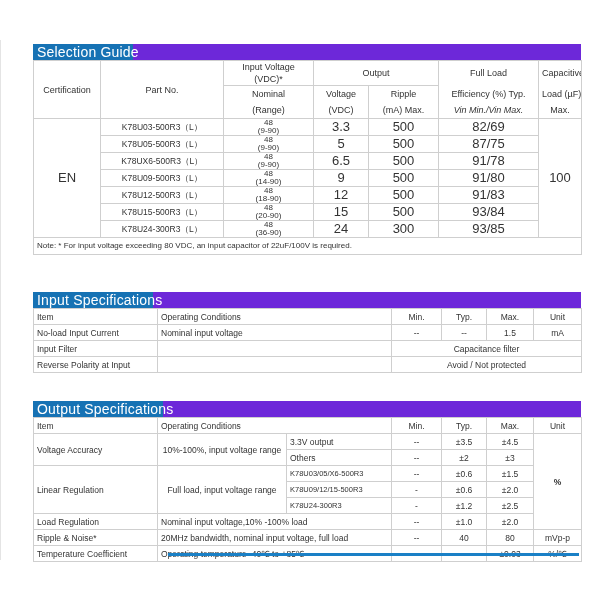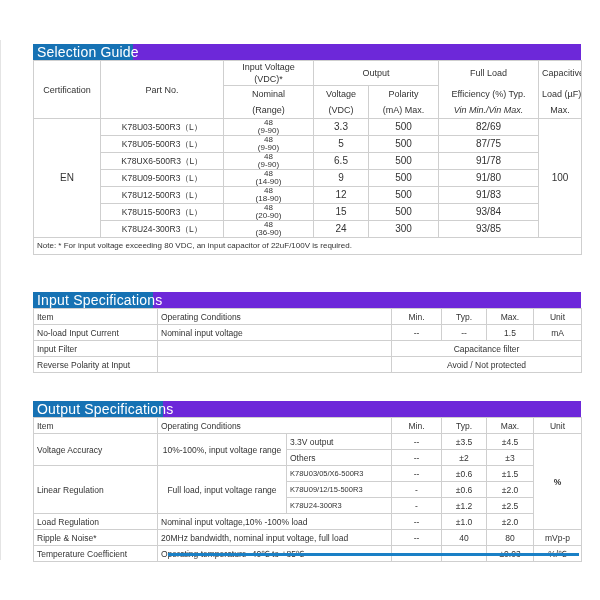--- a/index.html
+++ b/index.html
@@ -18,21 +18,21 @@
   .sec-head span.t { position: relative; }
   table { border-collapse: collapse; width: 100%; table-layout: fixed; }
   td, th {
     border: 1px solid #cfcfcf; font-weight: normal; font-size: 8.5px; color: #333;
     padding: 0 3px; text-align: center; vertical-align: middle; white-space: nowrap; overflow: hidden;
   }
   .sel td, .sel th { font-size: 9px; }
   .sel thead th { height: 16px; line-height: 12px; }
   .sel tbody td { height: 16px; line-height: 8px; font-size: 8px; }
   .sel tbody td.pn { font-size: 8.5px; }
-  .sel tbody td.big { font-size: 10px; }
+  .sel tbody td.big { font-size: 13px; }
   .left { text-align: left; }
   .note td { text-align: left; font-size: 7.5px; height: 15px; }
   .spec td { height: 15px; font-size: 8.5px; }
   .spec td.small { font-size: 7.5px; }
   .bottom-rule { position: absolute; left: 168px; top: 553px; width: 411px; height: 3px; background: #1a80c6; }
 </style>
 </head>
 <body>
 
 <div class="left-rule"></div>
@@ -56,21 +56,21 @@
         <th rowspan="3">Certification</th>
         <th rowspan="3">Part No.</th>
         <th style="white-space:normal;">Input Voltage (VDC)*</th>
         <th colspan="2">Output</th>
         <th style="border-bottom:none;">Full Load</th>
         <th style="border-bottom:none;">Capacitive</th>
       </tr>
       <tr>
         <th style="border-bottom:none;">Nominal</th>
         <th style="border-bottom:none;">Voltage</th>
-        <th style="border-bottom:none;">Polarity</th>
+        <th style="border-bottom:none;">Ripple</th>
         <th style="border-top:none;border-bottom:none;">Efficiency (%) Typ.</th>
         <th style="border-top:none;border-bottom:none;">Load (µF)</th>
       </tr>
       <tr>
         <th style="border-top:none;">(Range)</th>
         <th style="border-top:none;">(VDC)</th>
         <th style="border-top:none;">(mA) Max.</th>
         <th style="border-top:none;font-style:italic;">Vin Min./Vin Max.</th>
         <th style="border-top:none;">Max.</th>
       </tr>

